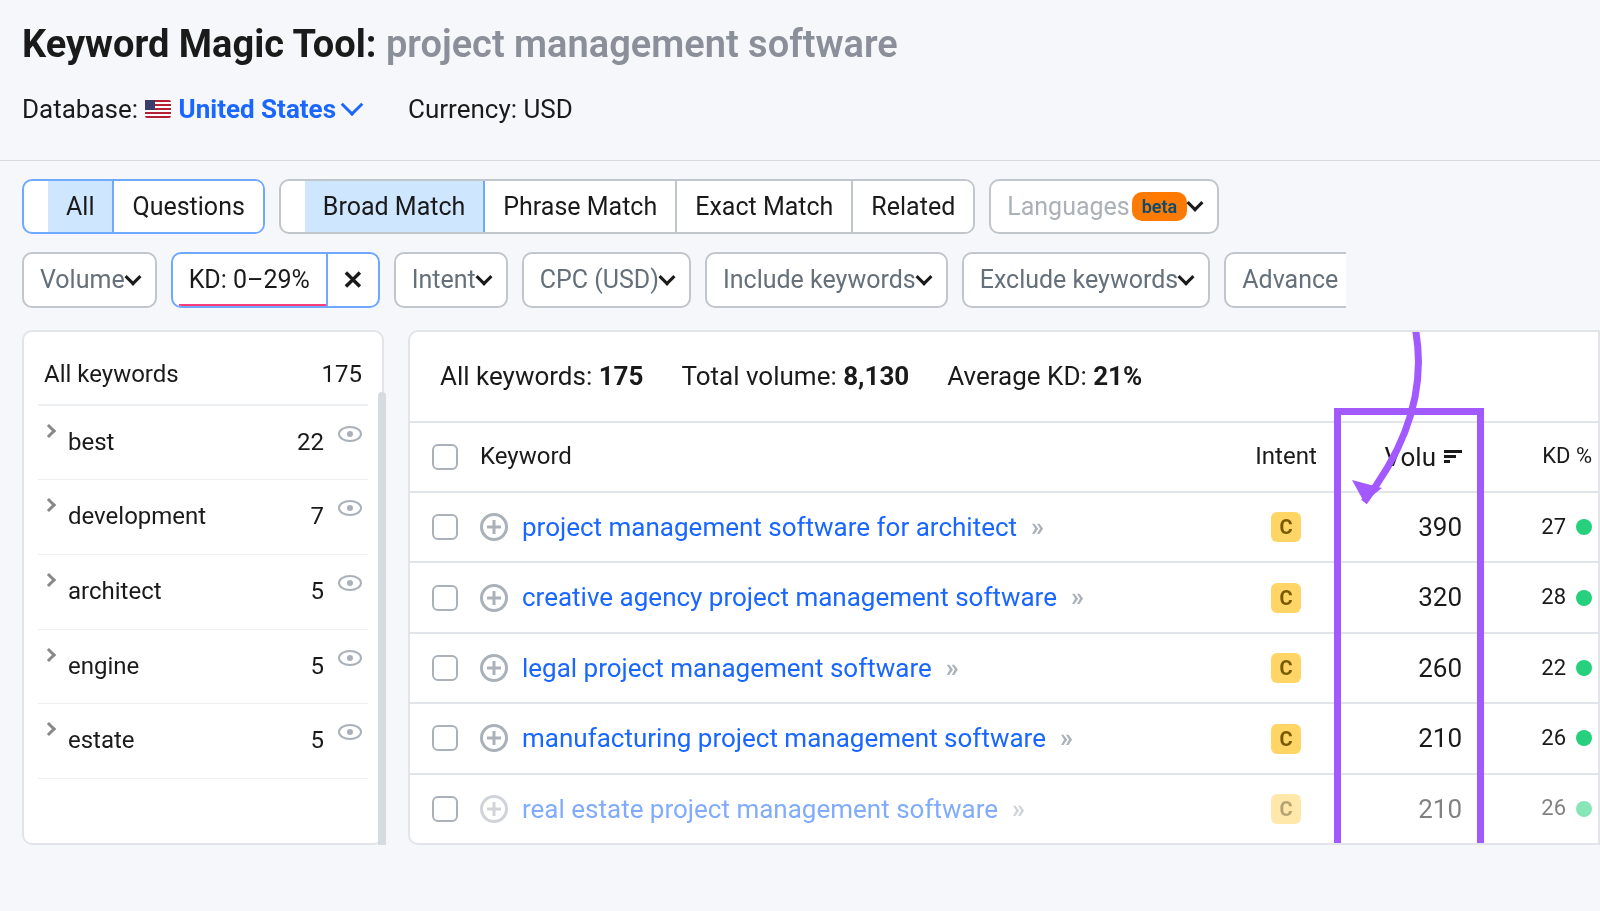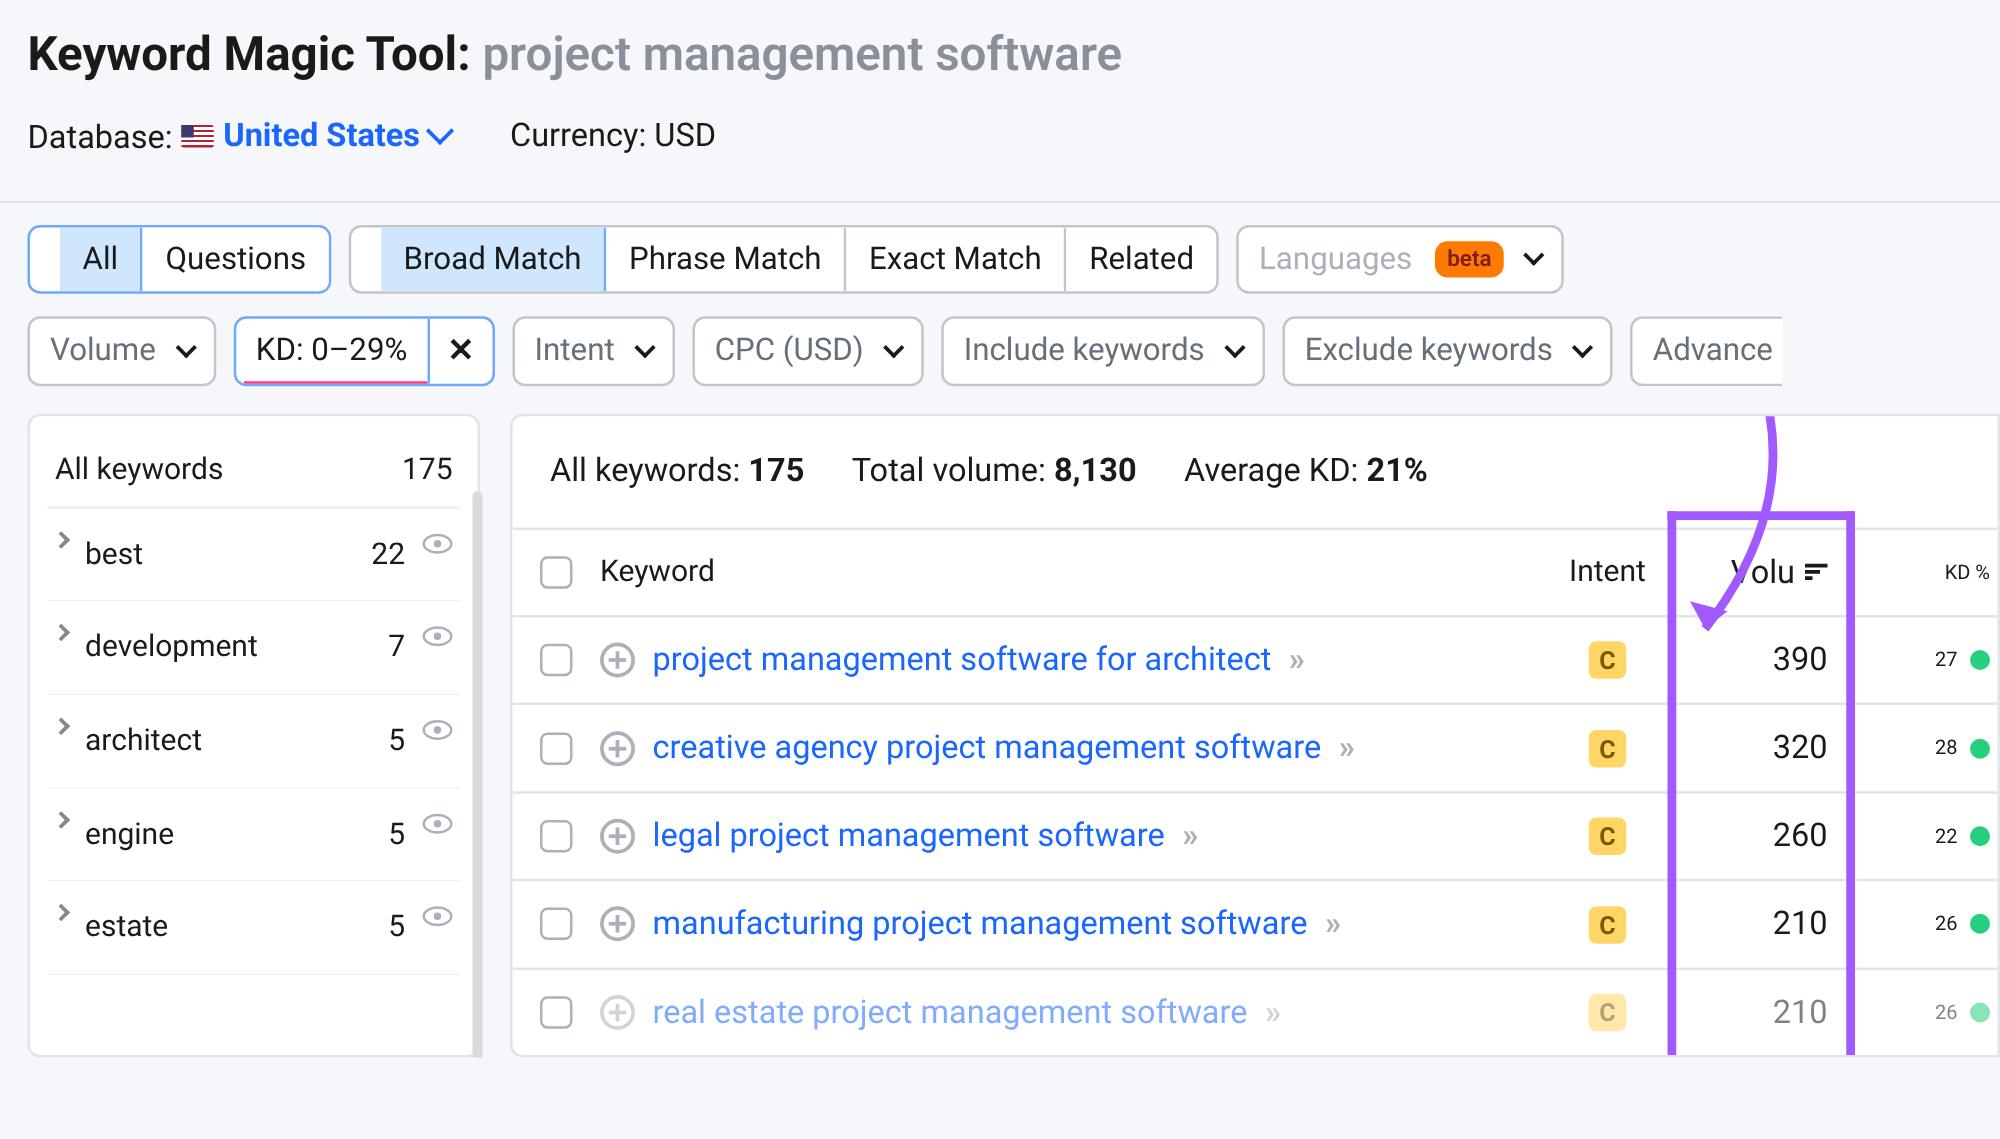--- a/index.html
+++ b/index.html
@@ -94,39 +94,39 @@
     color: #1a1a1a;
     border-color: #6fa8ff;
     margin-left: 24px;
   }
   .seg-group.blue-border { border-color: #6fa8ff; }
   .seg-group.blue-border .seg-item { border-color: #6fa8ff; }
 
   .drop-btn {
     display: inline-flex;
     align-items: center;
-    gap: 18px;
+    gap: 2px;
     border: 2px solid #c0c6cc;
     border-radius: 10px;
     background: #fff;
     color: #65707a;
     padding: 8px 16px;
     font-size: 25px;
     cursor: pointer;
   }
   .drop-btn .chev {
     width: 12px; height: 12px;
     border-right: 3px solid #1a1a1a;
     border-bottom: 3px solid #1a1a1a;
     transform: rotate(45deg) translate(-2px,-2px);
   }
   .drop-btn.plain .chev { border-color:#1a1a1a; }
   .beta-pill {
     background: #ff7a00;
-    color: #7f1d1d;
+    color: #0c4a6e;
     font-size: 18px;
     padding: 2px 10px;
     border-radius: 10px;
     font-weight: 600;
   }
   .kd-chip {
     display: inline-flex;
     align-items: stretch;
     border: 2px solid #6fa8ff;
     border-radius: 10px;
@@ -255,21 +255,21 @@
     display: flex;
     align-items: center;
     border-top: 2px solid #e1e5ea;
     padding: 16px 0;
   }
   .th-row { background:#fff; font-size:24px; }
   .col-cb { width:70px; display:flex; justify-content:center; }
   .col-kw { flex:1; display:flex; align-items:center; gap:14px; padding-right:12px;}
   .col-intent { width:84px; text-align:center; }
   .col-vol { width:150px; text-align:right; padding-right:16px; font-size:26px;}
-  .col-kd { width:120px; display:flex; align-items:center; justify-content:flex-end; gap:10px; padding-right:6px; font-size:16px;}
+  .col-kd { width:120px; display:flex; align-items:center; justify-content:flex-end; gap:10px; padding-right:6px; font-size:22px;}
   .checkbox {
     width: 26px; height: 26px;
     border: 2px solid #aab1b9;
     border-radius: 6px;
     background: #fff;
     cursor: pointer;
   }
   .plus-circle {
     width: 28px; height: 28px;
     border: 3px solid #aab1b9;

